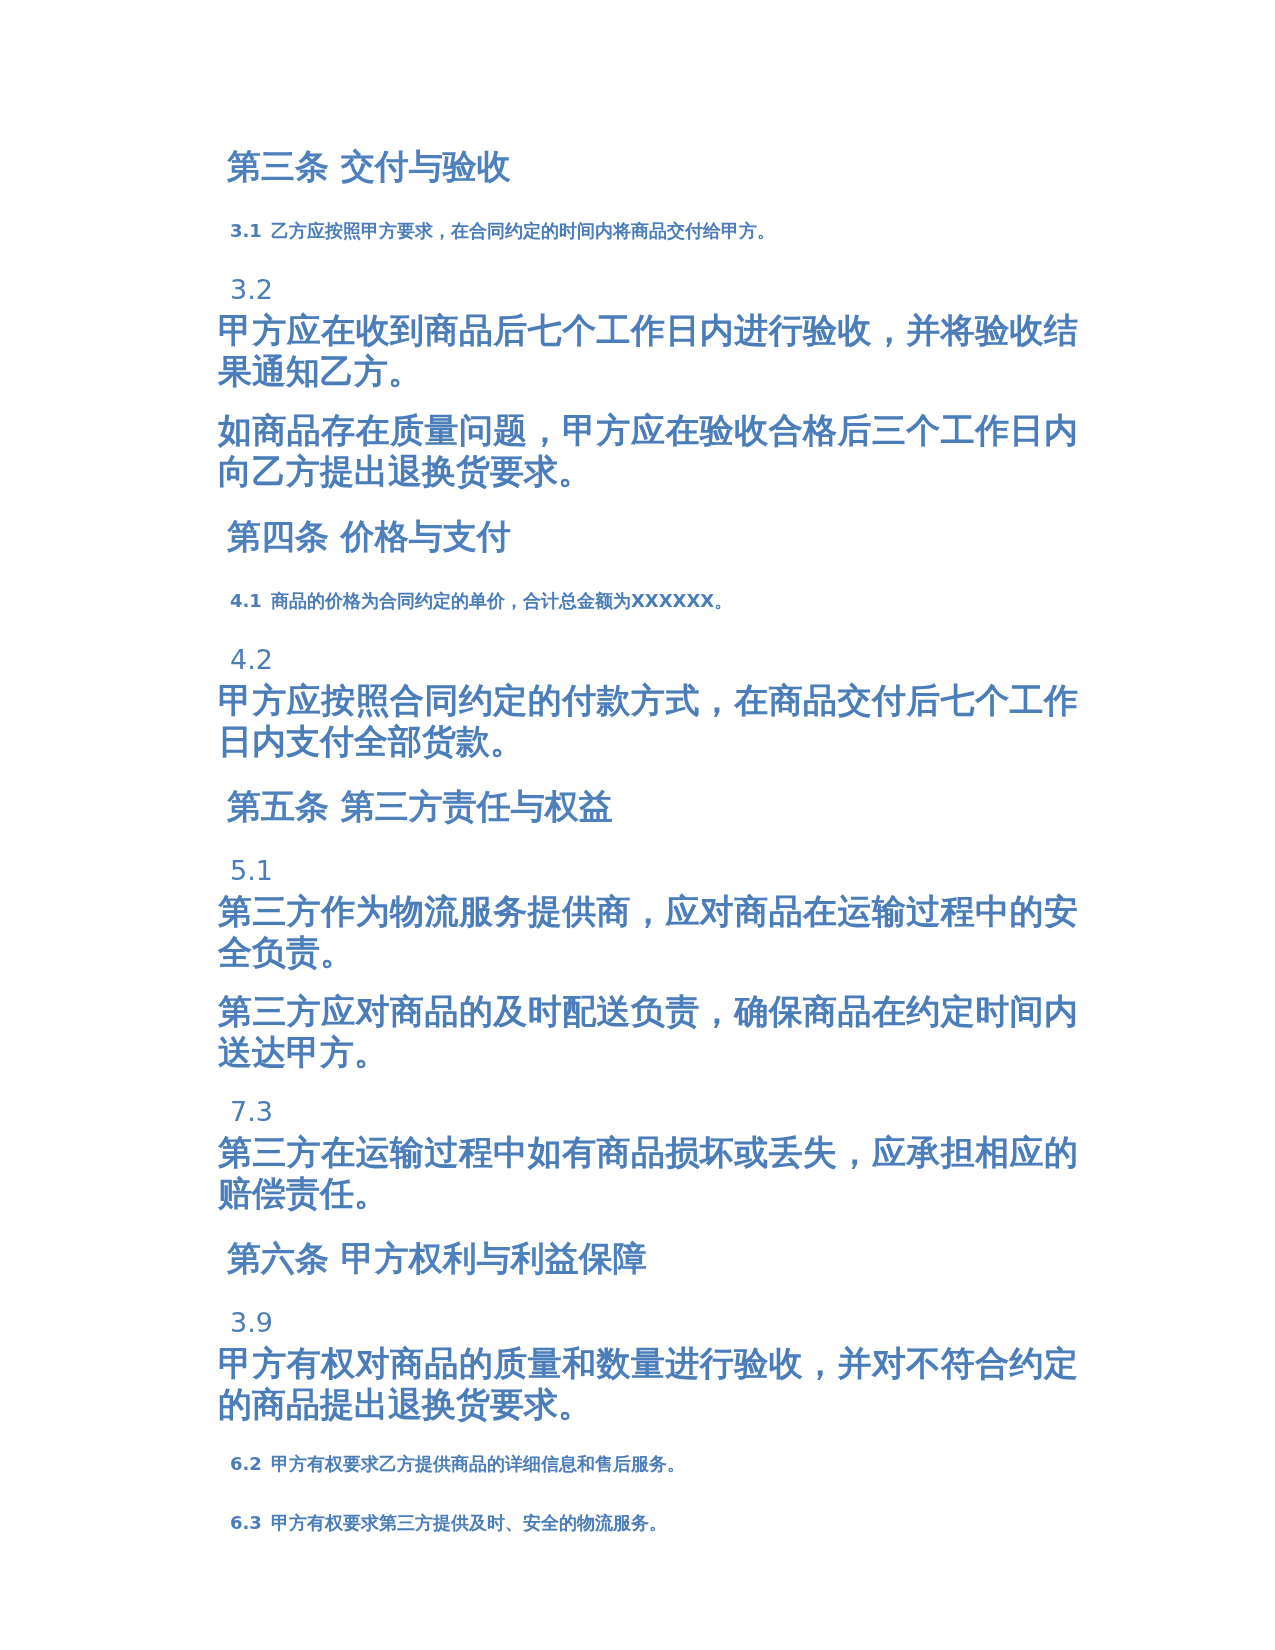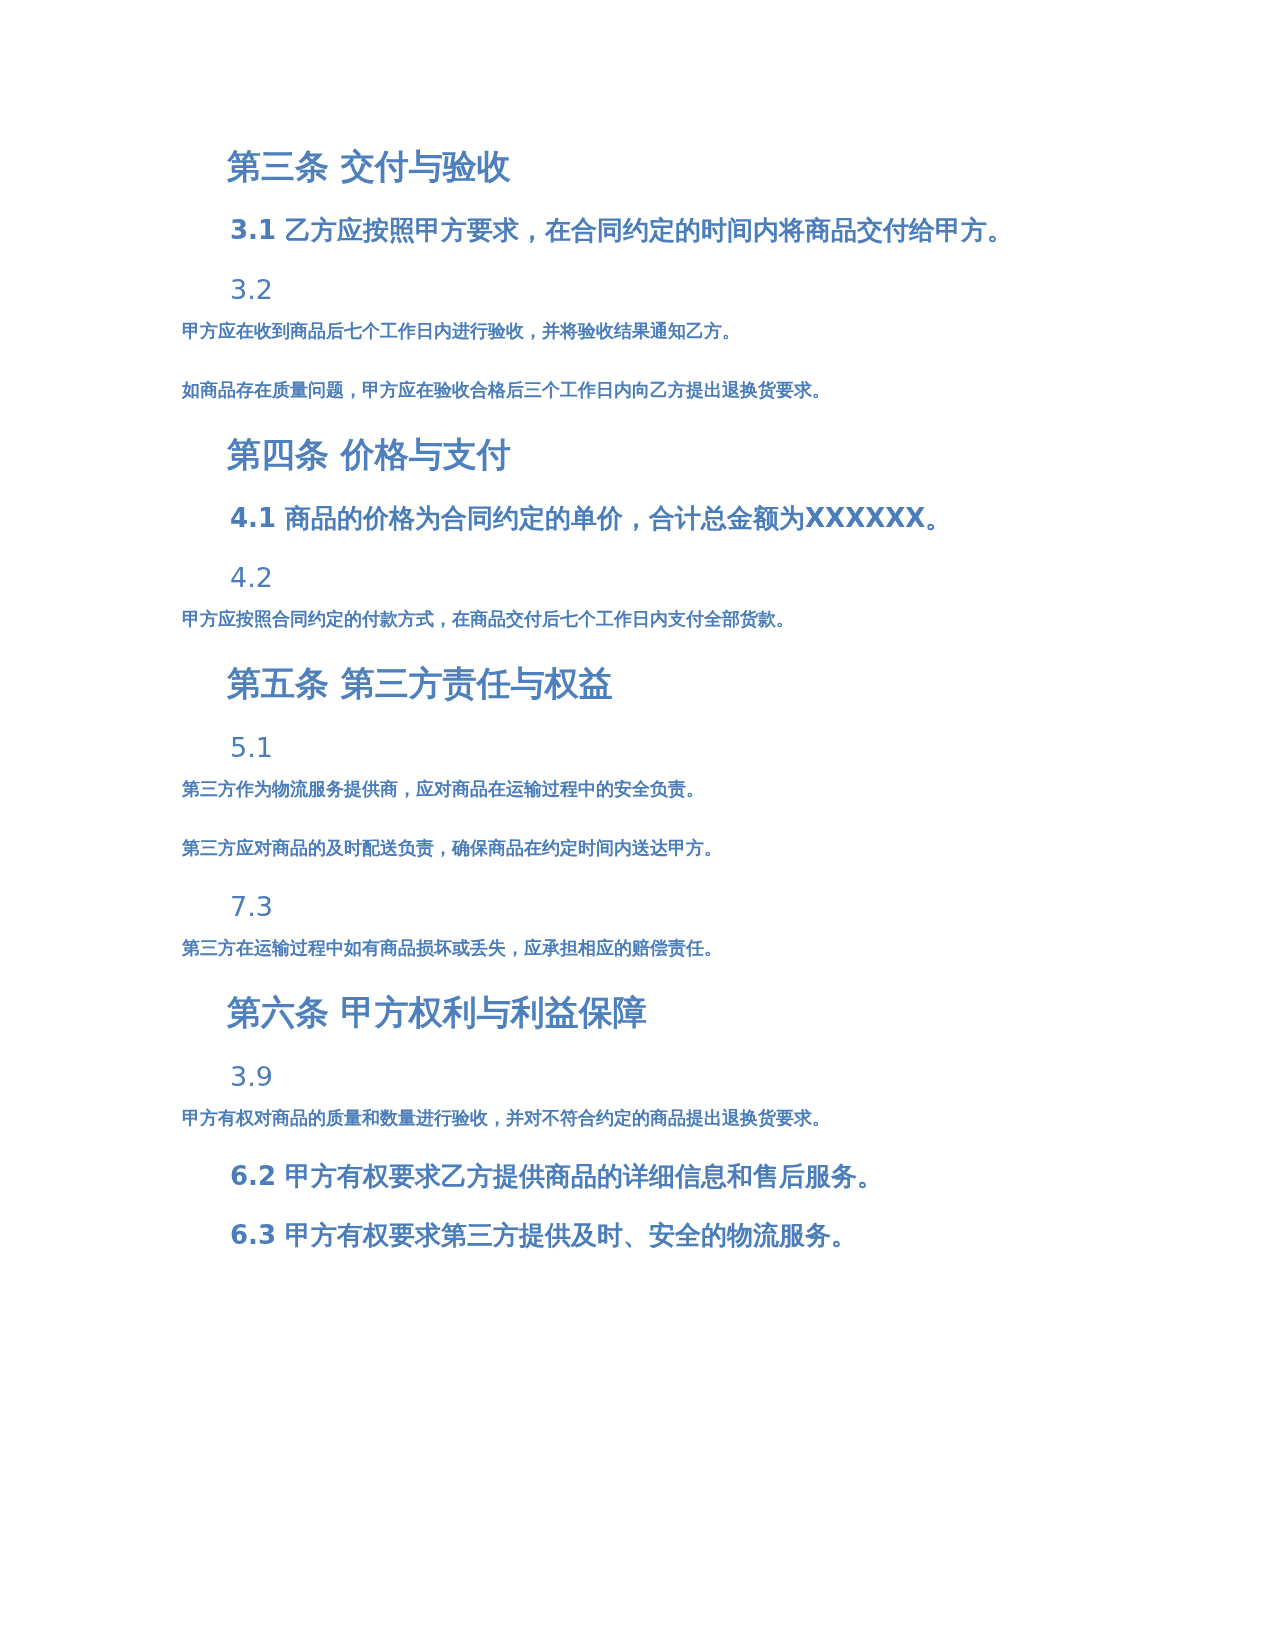--- a/index.html
+++ b/index.html
@@ -32,30 +32,31 @@
   }
   .clause-block { margin: 0 0 18px 0; }
   .clause-number {
     font-size: 27px;
     line-height: 41px;
     font-weight: 400;
     color: #4a7db9;
     padding-left: 48px;
   }
   .clause-text {
-    font-size: 18px;
+    font-size: 34px;
     line-height: 41px;
     font-weight: 700;
     color: #4a7db9;
     width: 860px;
     text-align: justify;
     text-justify: inter-ideograph;
+    margin-left: 36px;
   }
   .clause-inline {
-    font-size: 26px;
+    font-size: 18px;
     line-height: 41px;
     font-weight: 700;
     color: #4a7db9;
     text-indent: 48px;
     width: 900px;
     margin: 0 0 18px 0;
     white-space: nowrap;
   }
   .clause-inline .num { margin-right: 9px; }
 </style>

